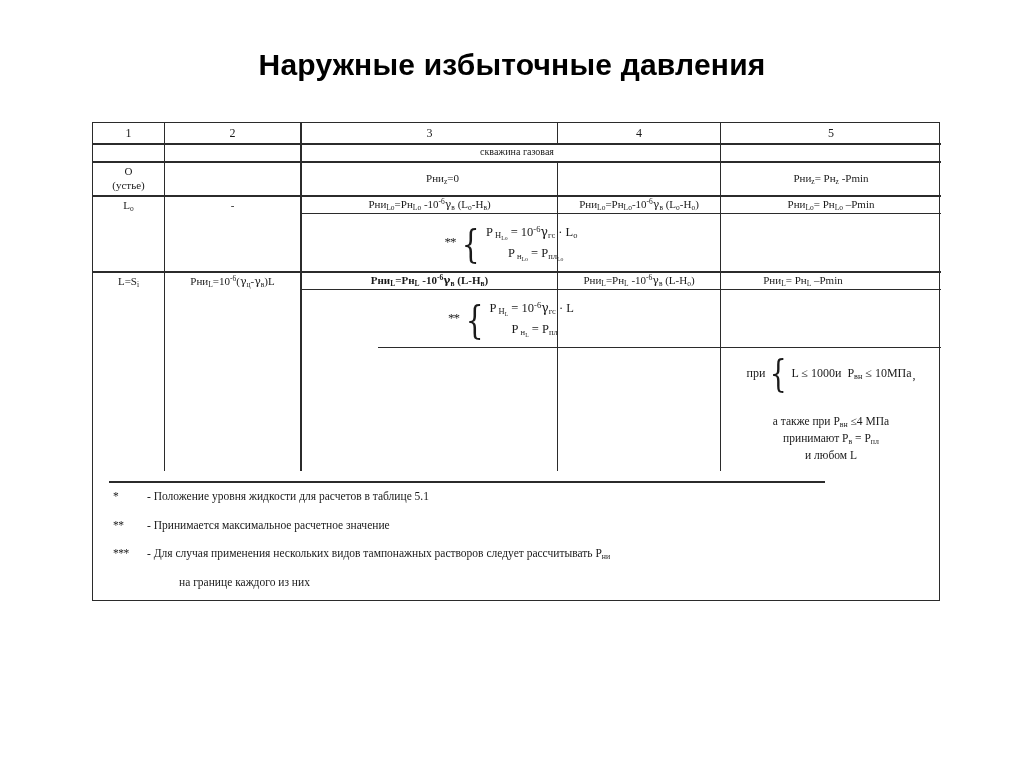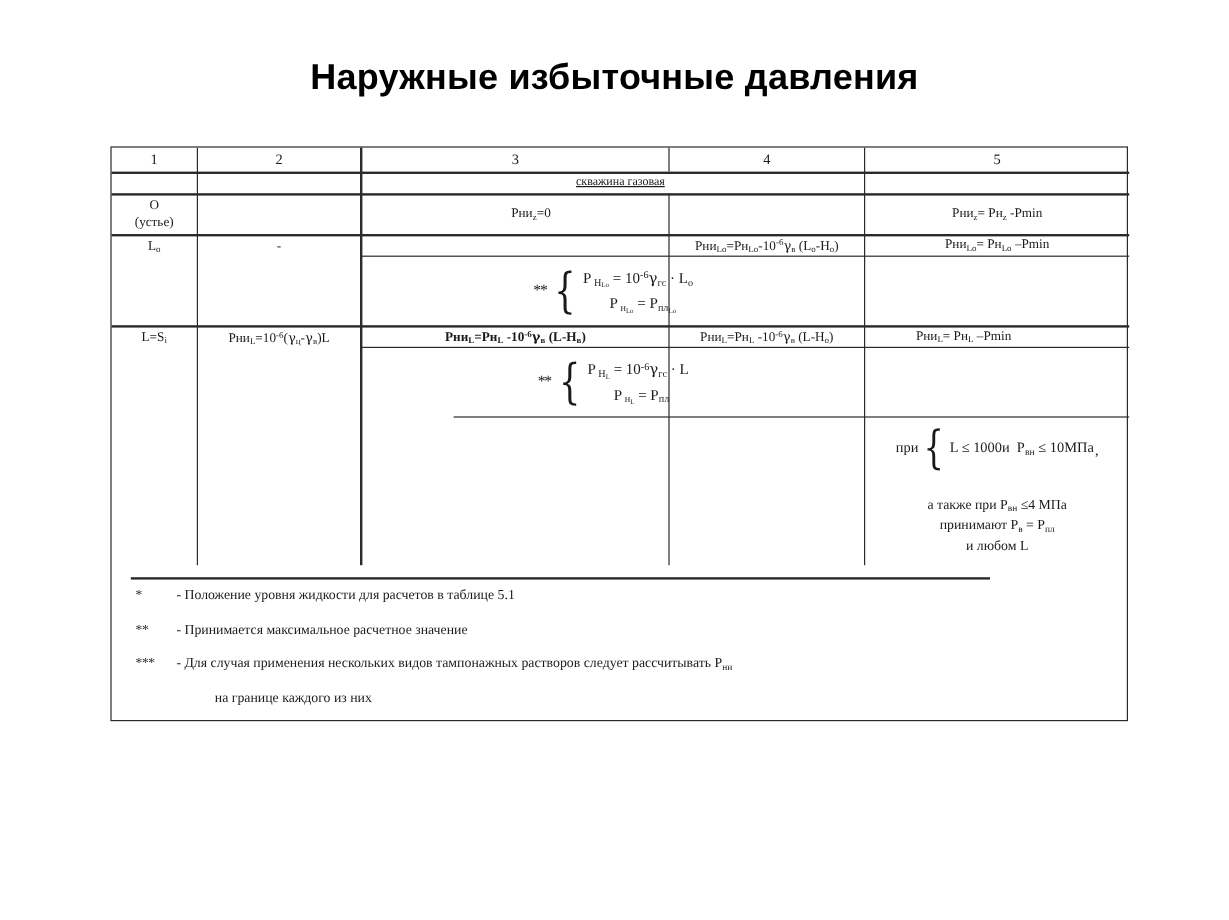--- a/index.html
+++ b/index.html
@@ -187,37 +187,40 @@
   <div class="vline" style="left:464px; top:0;   height:20px;"></div>
   <div class="vline" style="left:464px; top:38px; height:310px;"></div>
   <div class="vline" style="left:627px; top:0;   height:348px;"></div>
 
   <div class="cell colnum" style="left:0;   top:0;  width:71px;  height:20px;">1</div>
   <div class="cell colnum" style="left:72px; top:0; width:135px; height:20px;">2</div>
   <div class="cell colnum" style="left:209px; top:0; width:255px; height:20px;">3</div>
   <div class="cell colnum" style="left:465px; top:0; width:162px; height:20px;">4</div>
   <div class="cell colnum" style="left:628px; top:0; width:220px; height:20px;">5</div>
 
-  <div class="cell small" style="left:0; top:21px; width:848px; height:17px;text-decoration:underline;">скважина газовая</div>
+  <div class="cell small" style="left:0; top:21px; width:848px; height:17px;">скважина газовая</div>
 
   <div class="cell" style="left:0; top:39px; width:71px; height:33px; flex-direction:column; justify-content:center;">
     <span>О</span>
     <span>(устье)</span>
   </div>
   <div class="cell" style="left:72px; top:39px; width:555px; height:33px;">
     <span>Рни<sub>z</sub>=0</span>
   </div>
   <div class="cell" style="left:628px; top:39px; width:220px; height:33px;">
     <span>Рни<sub>z</sub>= Рн<sub>z</sub> -Pmin</span>
   </div>
 
   <div class="cell" style="left:0; top:73px; width:71px; height:20px;">
     <span>L<sub>o</sub></span>
   </div>
   <div class="cell" style="left:72px; top:73px; width:135px; height:20px;">-</div>
+  <div class="cell" style="left:209px; top:73px; width:255px; height:18px;">
+    <span>Рни<sub>Lo</sub>=Рн<sub>Lo</sub> -10<sup>-6</sup><span class="gamma">γ</span><sub>в</sub> (L<sub>o</sub>-H<sub>в</sub>)</span>
+  </div>
   <div class="cell" style="left:465px; top:73px; width:162px; height:18px;">
     <span>Рни<sub>Lo</sub>=Рн<sub>Lo</sub>-10<sup>-6</sup><span class="gamma">γ</span><sub>в</sub> (L<sub>o</sub>-H<sub>o</sub>)</span>
   </div>
   <div class="cell" style="left:628px; top:73px; width:220px; height:18px;">
     <span>Рни<sub>Lo</sub>= Рн<sub>Lo</sub> –Pmin</span>
   </div>
 
   <div class="cell" style="left:209px; top:92px; width:418px; height:55px;">
     <div class="brace-group">
       <span class="stars">**</span>

